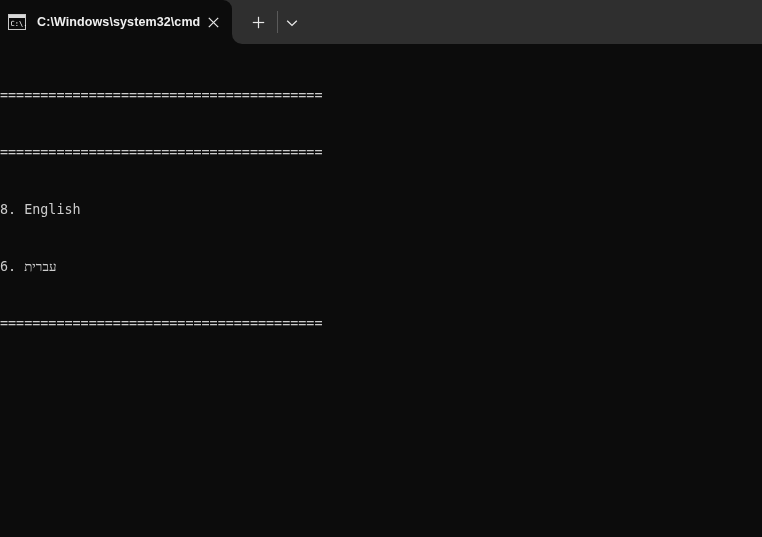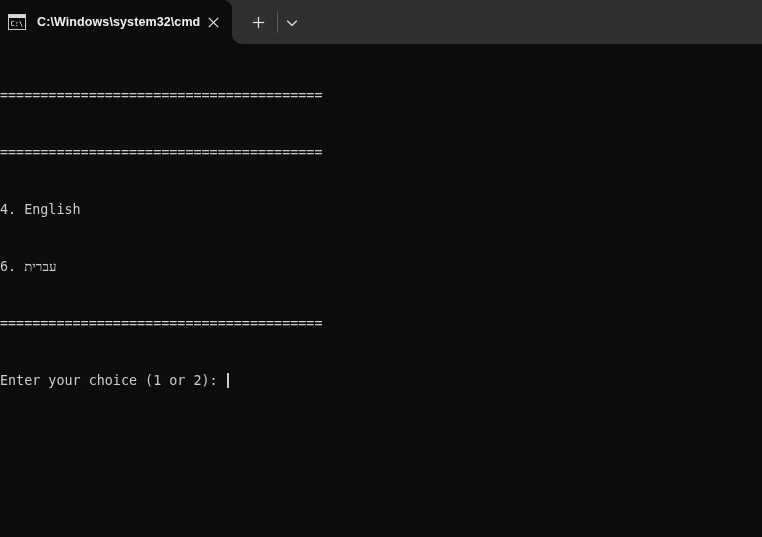--- a/index.html
+++ b/index.html
@@ -199,18 +199,17 @@
     <svg width="12" height="8" viewBox="0 0 12 8" xmlns="http://www.w3.org/2000/svg">
       <polyline points="1.2,1.8 6,6.4 10.8,1.8" fill="none" stroke="#e8e8e8" stroke-width="1.3"></polyline>
     </svg>
   </div>
 </div>
 
 <div id="terminal">
   <div id="term-text">
     <span class="term-line">========================================</span>
     <span class="term-line">========================================</span>
-    <span class="term-line">4. English</span>
+    <span class="term-line">8. English</span>
     <span class="term-line">6. עברית</span>
     <span class="term-line">========================================</span>
-    <span class="term-line"><span>Enter your choice (1 or 2): </span><span id="cursor"></span></span>
   </div>
 </div>
 
 </body></html>

